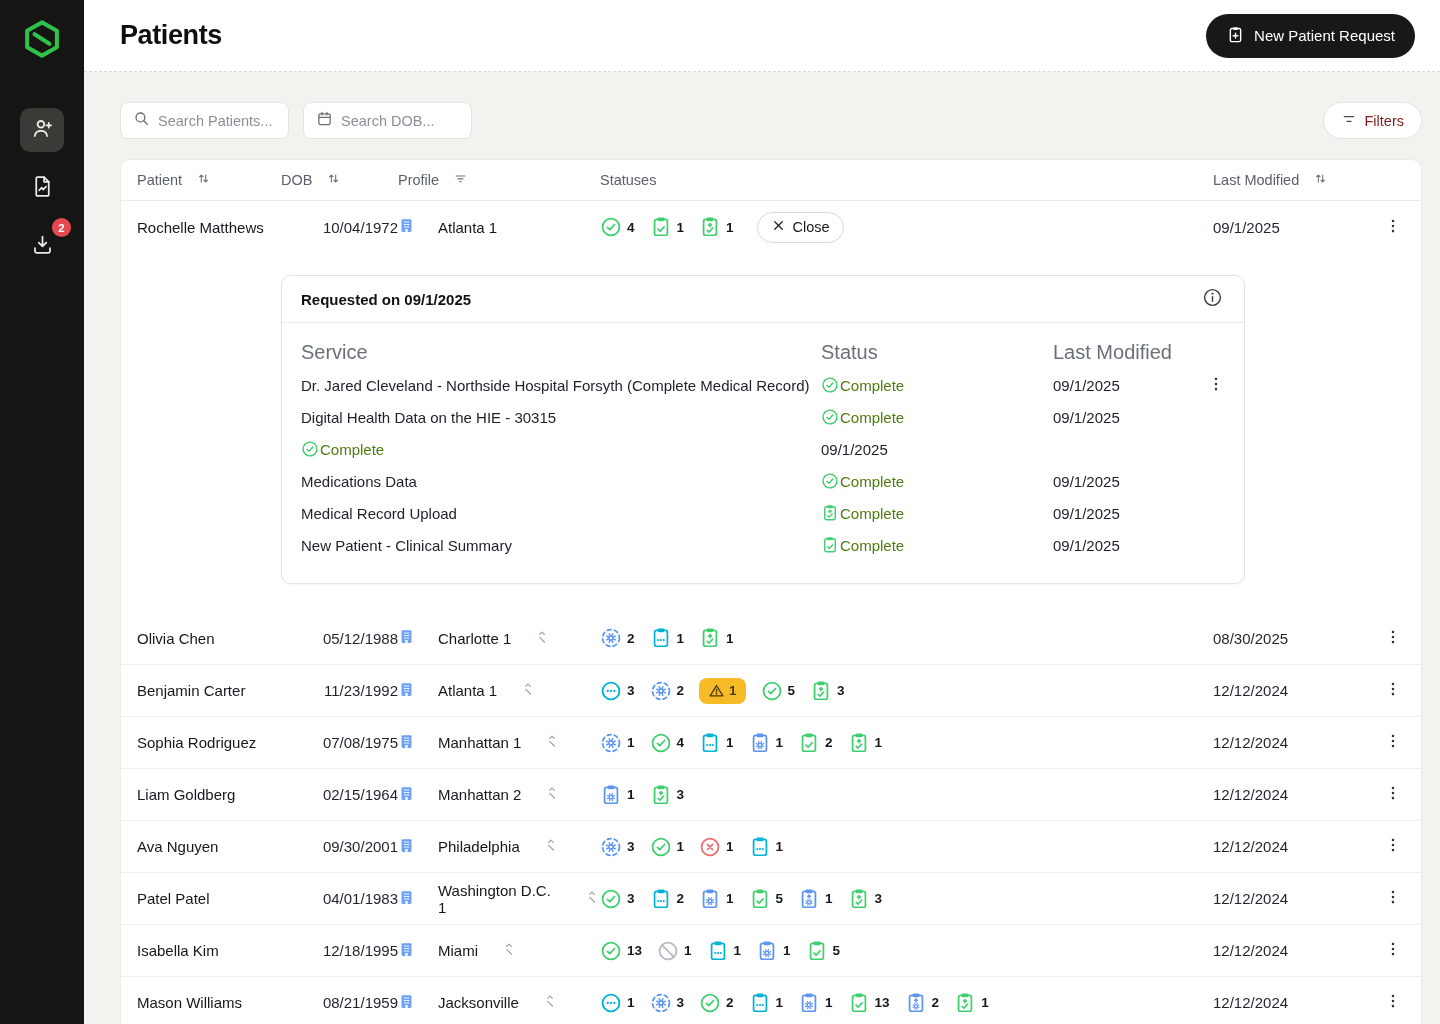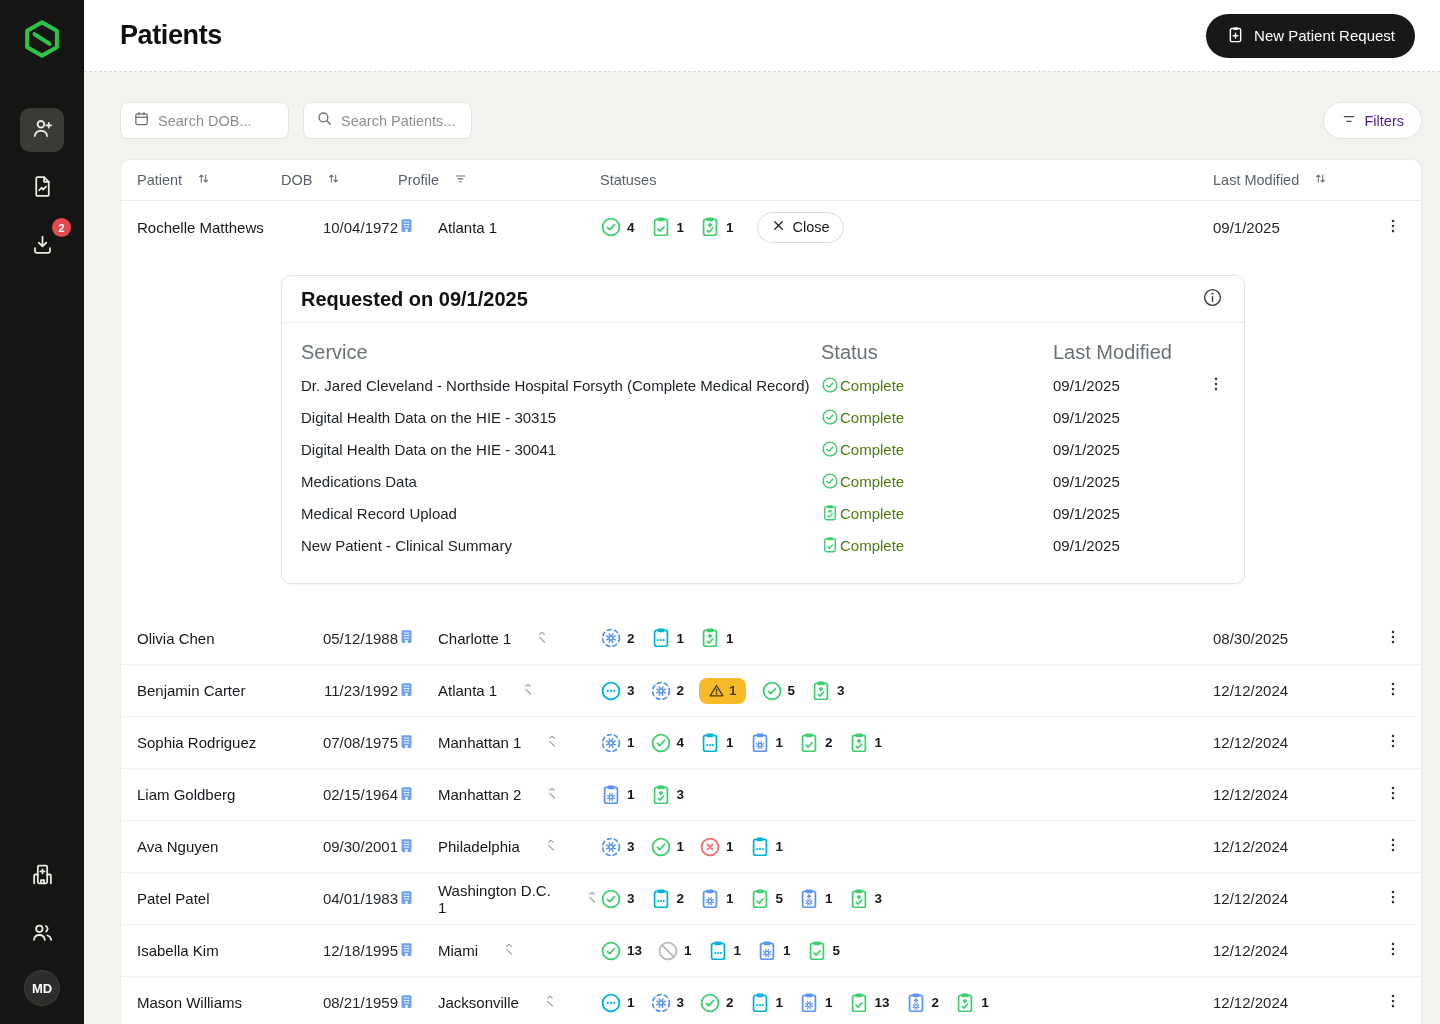--- a/index.html
+++ b/index.html
@@ -22,21 +22,21 @@
   .new-patient-btn { display:flex; align-items:center; gap:9px; background:#17181a; color:#fff; border:none; height:44px; padding:0 20px; border-radius:24px; font-size:15px; font-weight:500; font-family:inherit; cursor:pointer; }
 
   .content { flex:1; padding:30px 18px 0 36px; overflow:hidden; }
 
   
   .toolbar { display:flex; align-items:center; }
   .search-box { display:flex; align-items:center; gap:8px; background:#fff; border:1px solid #e4e4e0; border-radius:8px; height:37px; padding:0 12px; }
   .search-box + .search-box { margin-left:14px; }
   .search-box input { border:none; outline:none; font-family:inherit; font-size:14.5px; color:#333; width:118px; background:transparent; }
   .search-box input::placeholder { color:#8b9097; }
-  .filters-btn { margin-left:auto; display:flex; align-items:center; gap:8px; background:#fff; border:1px solid #e4e4e0; border-radius:19px; height:37px; padding:0 17px; font-size:14.5px; font-weight:500; color:#4c1d95; font-family:inherit; cursor:pointer; }
+  .filters-btn { margin-left:auto; display:flex; align-items:center; gap:8px; background:#fff; border:1px solid #e4e4e0; border-radius:19px; height:37px; padding:0 17px; font-size:14.5px; font-weight:500; color:#7f1d1d; font-family:inherit; cursor:pointer; }
 
   
   .table-card { margin-top:20px; background:#fff; border:1px solid #ebebe8; border-bottom:none; border-radius:10px 10px 0 0; }
   .prow { display:grid; grid-template-columns:160px 117px 202px 1fr 152px 56px; align-items:center; }
   .thead { height:41px; color:#5b616b; font-size:14.5px; border-bottom:1px solid #ececea; }
   .th { display:flex; align-items:center; gap:14px; }
   .c1 { padding-left:16px; }
   .data-row { height:52px; border-top:1px solid #f0f0ee; }
   .data-row:first-child, .thead + .data-row { border-top:none; }
   .cell-patient { padding-left:16px; font-size:15px; font-weight:500; color:#15181c; }
@@ -51,21 +51,21 @@
   .st b { font-size:13.5px; font-weight:700; color:#15181c; }
   .warn { display:inline-flex; align-items:center; gap:4px; background:#f7bb27; border-radius:8px; height:26px; padding:0 9px; }
   .warn b { font-size:13.5px; font-weight:700; color:#4e3c08; }
 
   .close-btn { display:inline-flex; align-items:center; gap:7px; background:#fff; border:1px solid #d8dadd; border-radius:16px; height:31px; padding:0 13px; font-size:14.5px; font-weight:500; color:#15181c; font-family:inherit; cursor:pointer; margin-left:8px; }
 
   
   .expanded-wrap { background:#fff; padding:22px 0 28px 160px; }
   .panel { width:964px; background:#fff; border:1px solid #e3e3e0; border-radius:10px; box-shadow:0 1px 2px rgba(0,0,0,0.04); }
   .panel-head { height:47px; display:flex; align-items:center; justify-content:space-between; padding:0 19px; border-bottom:1px solid #ececea; }
-  .panel-title { font-size:20px; font-weight:700; color:#101214; }
+  .panel-title { font-size:15px; font-weight:700; color:#101214; }
   .info-btn { background:none; border:none; cursor:pointer; display:flex; padding:2px; }
   .panel-body { padding:14px 19px 22px 19px; }
   .srow { display:grid; grid-template-columns:1fr 232px 152px 20px; align-items:center; height:32px; }
   .shead { color:#697077; font-size:20px; height:30px; margin-bottom:2px; }
   .svc-name { font-size:15px; color:#1c2127; white-space:nowrap; }
   .svc-status { display:flex; align-items:center; gap:1px; font-size:15px; color:#4d7c0f; }
   .svc-mod { font-size:15px; color:#1c2127; }
 </style>
 </head>
 <body>
@@ -99,43 +99,20 @@
     <div class="side-btn">
       <span>
         <svg width="25" height="25" viewBox="0 0 24 24" fill="none" stroke="#eceae6" stroke-width="1.7" stroke-linecap="round" stroke-linejoin="round">
           <path d="M12 4.5v9M8.4 10.2 12 13.8l3.6-3.6"></path>
           <path d="M4.8 15.5v3A1.5 1.5 0 0 0 6.3 20h11.4a1.5 1.5 0 0 0 1.5-1.5v-3"></path>
         </svg>
       </span>
       <span class="side-badge">2</span>
     </div>
   </nav>
-  <div class="side-bottom">
-    <div class="side-btn">
-      <span>
-        <svg width="25" height="25" viewBox="0 0 24 24" fill="none" stroke="#eceae6" stroke-width="1.7" stroke-linecap="round" stroke-linejoin="round">
-          <rect x="7.5" y="3.5" width="9" height="17" rx="1.2"></rect>
-          <path d="M12 7v4M10 9h4"></path>
-          <path d="M7.5 12H5a1 1 0 0 0-1 1v7.5M16.5 12H19a1 1 0 0 1 1 1v7.5"></path>
-          <path d="M10.5 20.5v-3h3v3"></path>
-        </svg>
-      </span>
-    </div>
-    <div class="side-btn">
-      <span>
-        <svg width="25" height="25" viewBox="0 0 24 24" fill="none" stroke="#eceae6" stroke-width="1.7" stroke-linecap="round" stroke-linejoin="round">
-          <circle cx="9" cy="8.5" r="3.1"></circle>
-          <path d="M3.8 19c.4-2.9 2.6-4.6 5.2-4.6s4.8 1.7 5.2 4.6"></path>
-          <path d="M15.3 5.8a3.1 3.1 0 0 1 0 5.4"></path>
-          <path d="M16.8 14.9c2 .6 3.2 2.1 3.5 4.1"></path>
-        </svg>
-      </span>
-    </div>
-    <div class="avatar">MD</div>
-  </div>
 </aside>
 
 <div class="main">
   <header class="topbar">
     <h1 class="page-title">Patients</h1>
     <button class="new-patient-btn">
       <span>
         <svg width="19" height="19" viewBox="0 0 24 24" fill="none" stroke="#fff" stroke-width="1.8" stroke-linecap="round" stroke-linejoin="round">
           <rect x="5.5" y="4.5" width="13" height="16.5" rx="2"></rect>
           <rect x="9" y="2.8" width="6" height="3.4" rx="1" fill="#fff" stroke="none"></rect>
@@ -144,35 +121,35 @@
       </span>
       <span>New Patient Request</span>
     </button>
   </header>
 
   <div class="content">
 
     <div class="toolbar">
       <div class="search-box">
         <span>
+          <svg width="17" height="17" viewBox="0 0 24 24" fill="none" stroke="#6b7077" stroke-width="1.9" stroke-linecap="round">
+            <circle cx="10.5" cy="10.5" r="6.2"></circle>
+              <path d="M15.3 15.3 20 20"></path>
+          </svg>
+        </span>
+        <input type="text" placeholder="Search Patients..." style="">
+      </div>
+      <div class="search-box">
+        <span>
           <svg width="17" height="17" viewBox="0 0 24 24" fill="none" stroke="#6b7077" stroke-width="1.8" stroke-linecap="round">
             <rect x="4" y="5.5" width="16" height="15" rx="2"></rect>
               <path d="M4 10.5h16M8.5 3.5v3.5M15.5 3.5v3.5"></path>
           </svg>
         </span>
         <input type="text" placeholder="Search DOB..." style="">
-      </div>
-      <div class="search-box">
-        <span>
-          <svg width="17" height="17" viewBox="0 0 24 24" fill="none" stroke="#6b7077" stroke-width="1.9" stroke-linecap="round">
-            <circle cx="10.5" cy="10.5" r="6.2"></circle>
-              <path d="M15.3 15.3 20 20"></path>
-          </svg>
-        </span>
-        <input type="text" placeholder="Search Patients..." style="">
       </div>
       <button class="filters-btn">
         <span>
           <svg width="16" height="16" viewBox="0 0 24 24" fill="none" stroke="#454b52" stroke-width="2" stroke-linecap="round">
             <path d="M5 8.5h14M9 15.5h6"></path>
           </svg>
         </span>
         <span>Filters</span>
       </button>
     </div>
@@ -322,21 +299,20 @@
                     <svg width="18" height="18" viewBox="0 0 24 24" fill="none">
                       <circle cx="12" cy="12" r="9.2" stroke="#3fce6e" stroke-width="1.9" fill="none"></circle>
                       <path d="M8.1 12.4l2.5 2.5 5.3-5.6" stroke="#3fce6e" stroke-width="1.9" fill="none" stroke-linecap="round" stroke-linejoin="round"></path>
                     </svg>
                     <span>Complete</span>
                   </div>
                   <div class="svc-mod">09/1/2025</div>
                   <div></div>
                 </div>
                 <div class="srow">
-                  <div class="svc-name">Digital Health Data on the HIE - 30041</div>
                   <div class="svc-status">
                     <svg width="18" height="18" viewBox="0 0 24 24" fill="none">
                       <circle cx="12" cy="12" r="9.2" stroke="#3fce6e" stroke-width="1.9" fill="none"></circle>
                       <path d="M8.1 12.4l2.5 2.5 5.3-5.6" stroke="#3fce6e" stroke-width="1.9" fill="none" stroke-linecap="round" stroke-linejoin="round"></path>
                     </svg>
                     <span>Complete</span>
                   </div>
                   <div class="svc-mod">09/1/2025</div>
                   <div></div>
                 </div>

